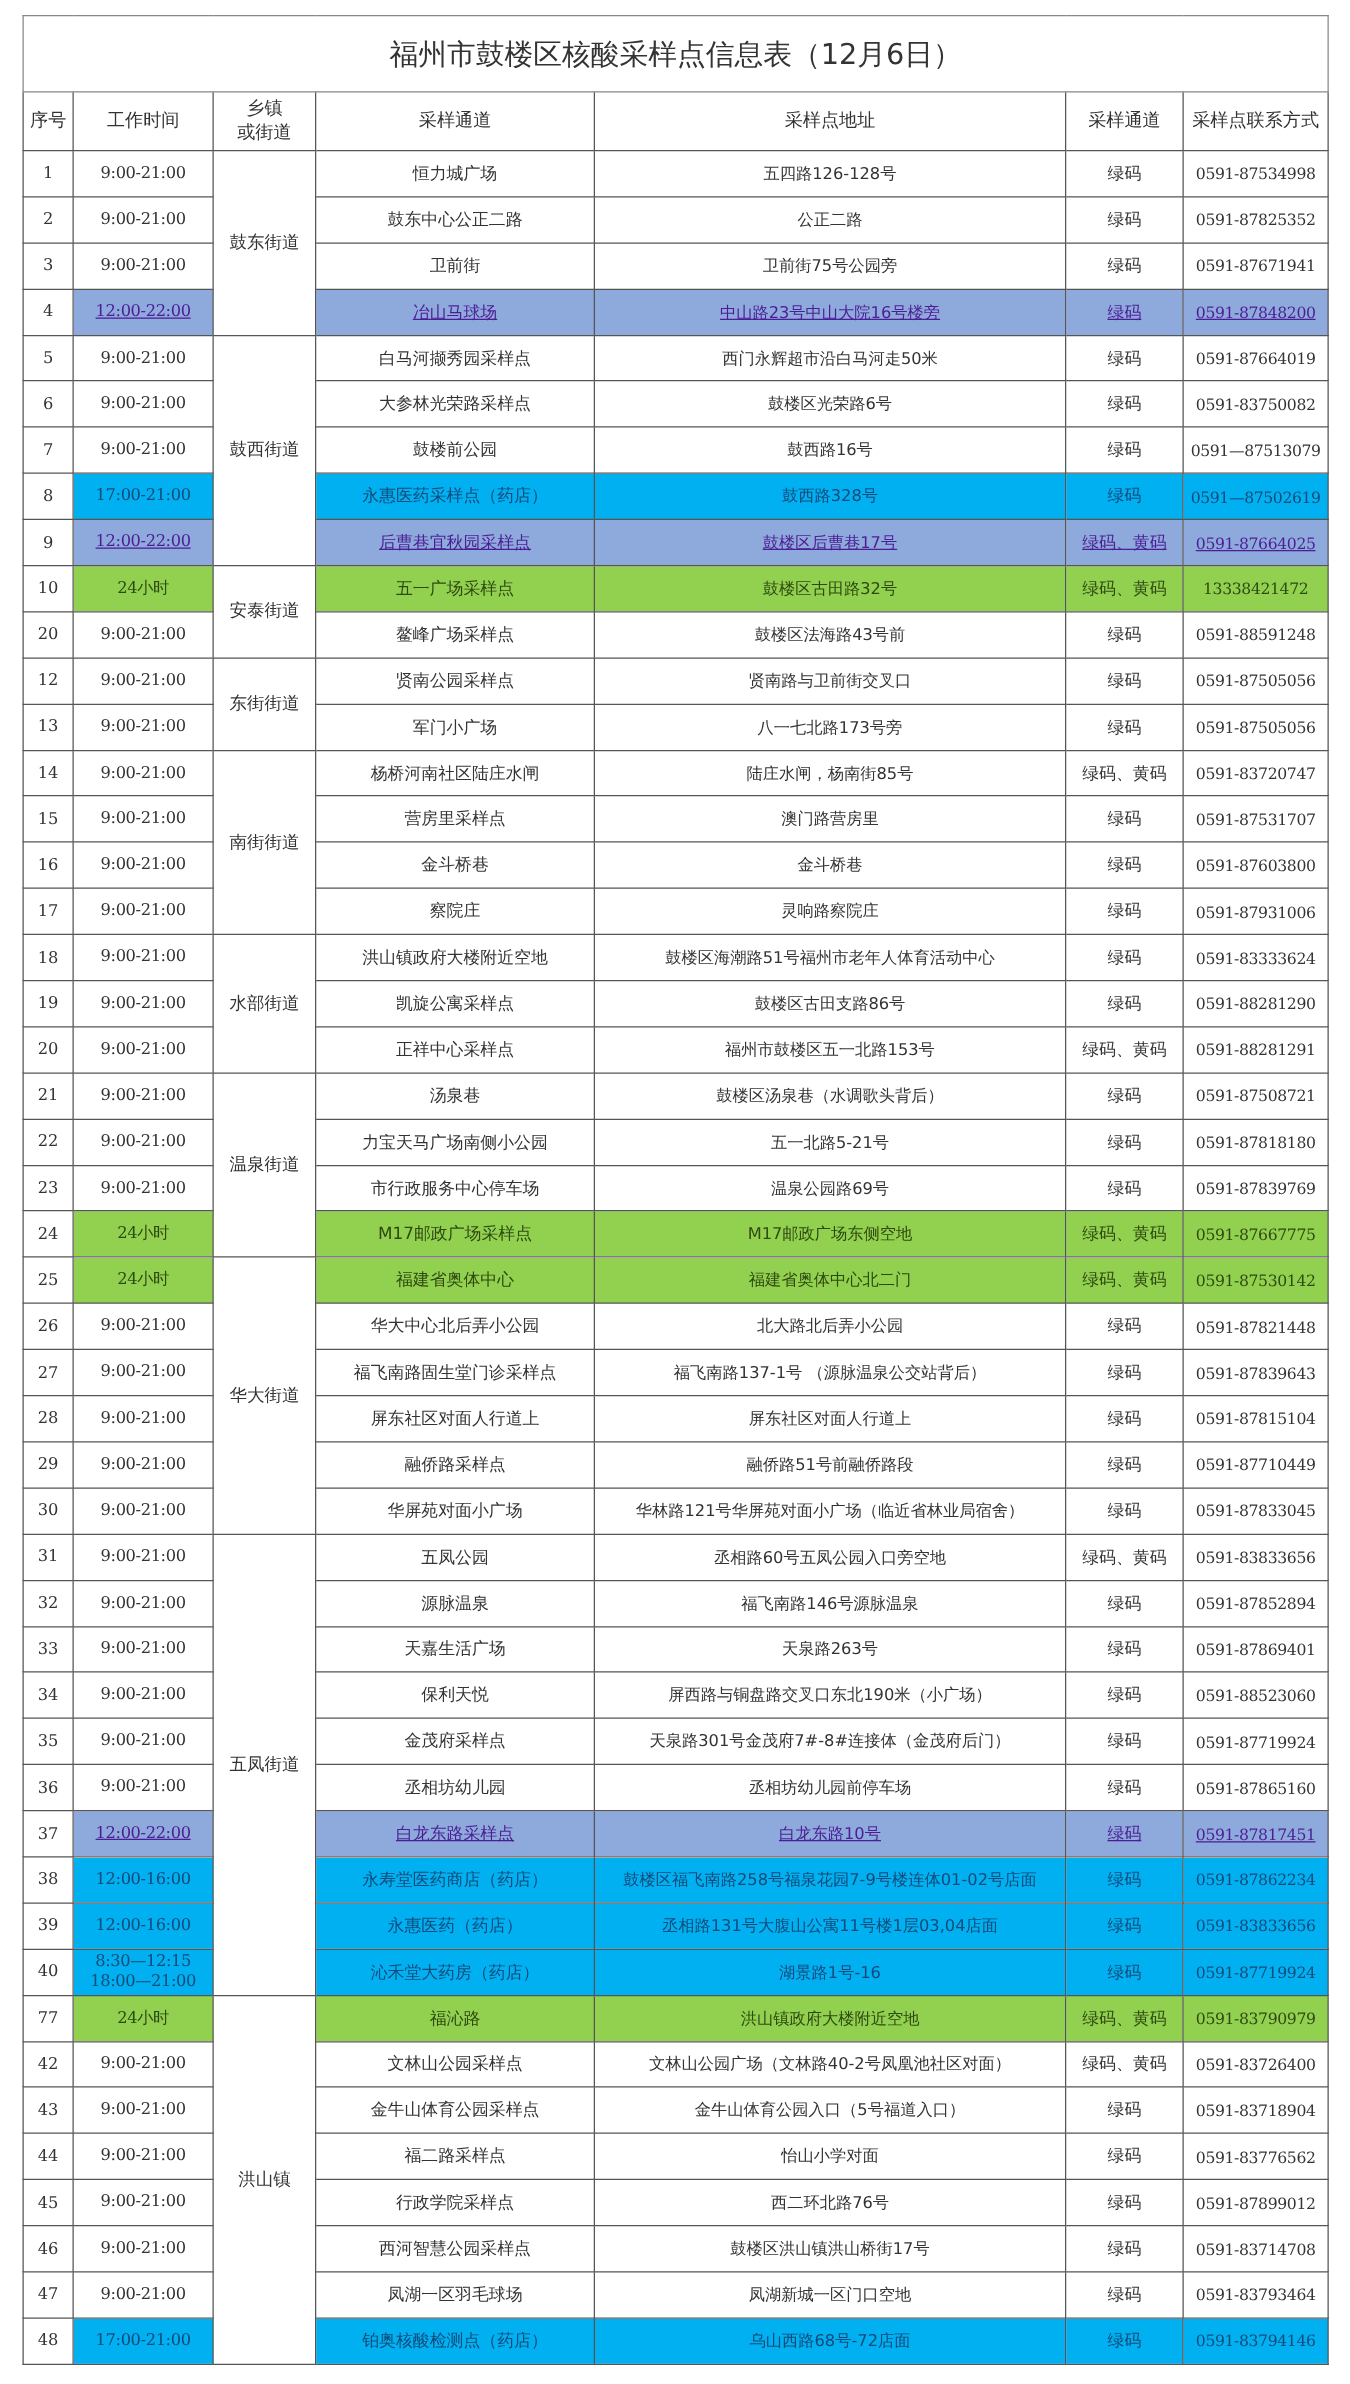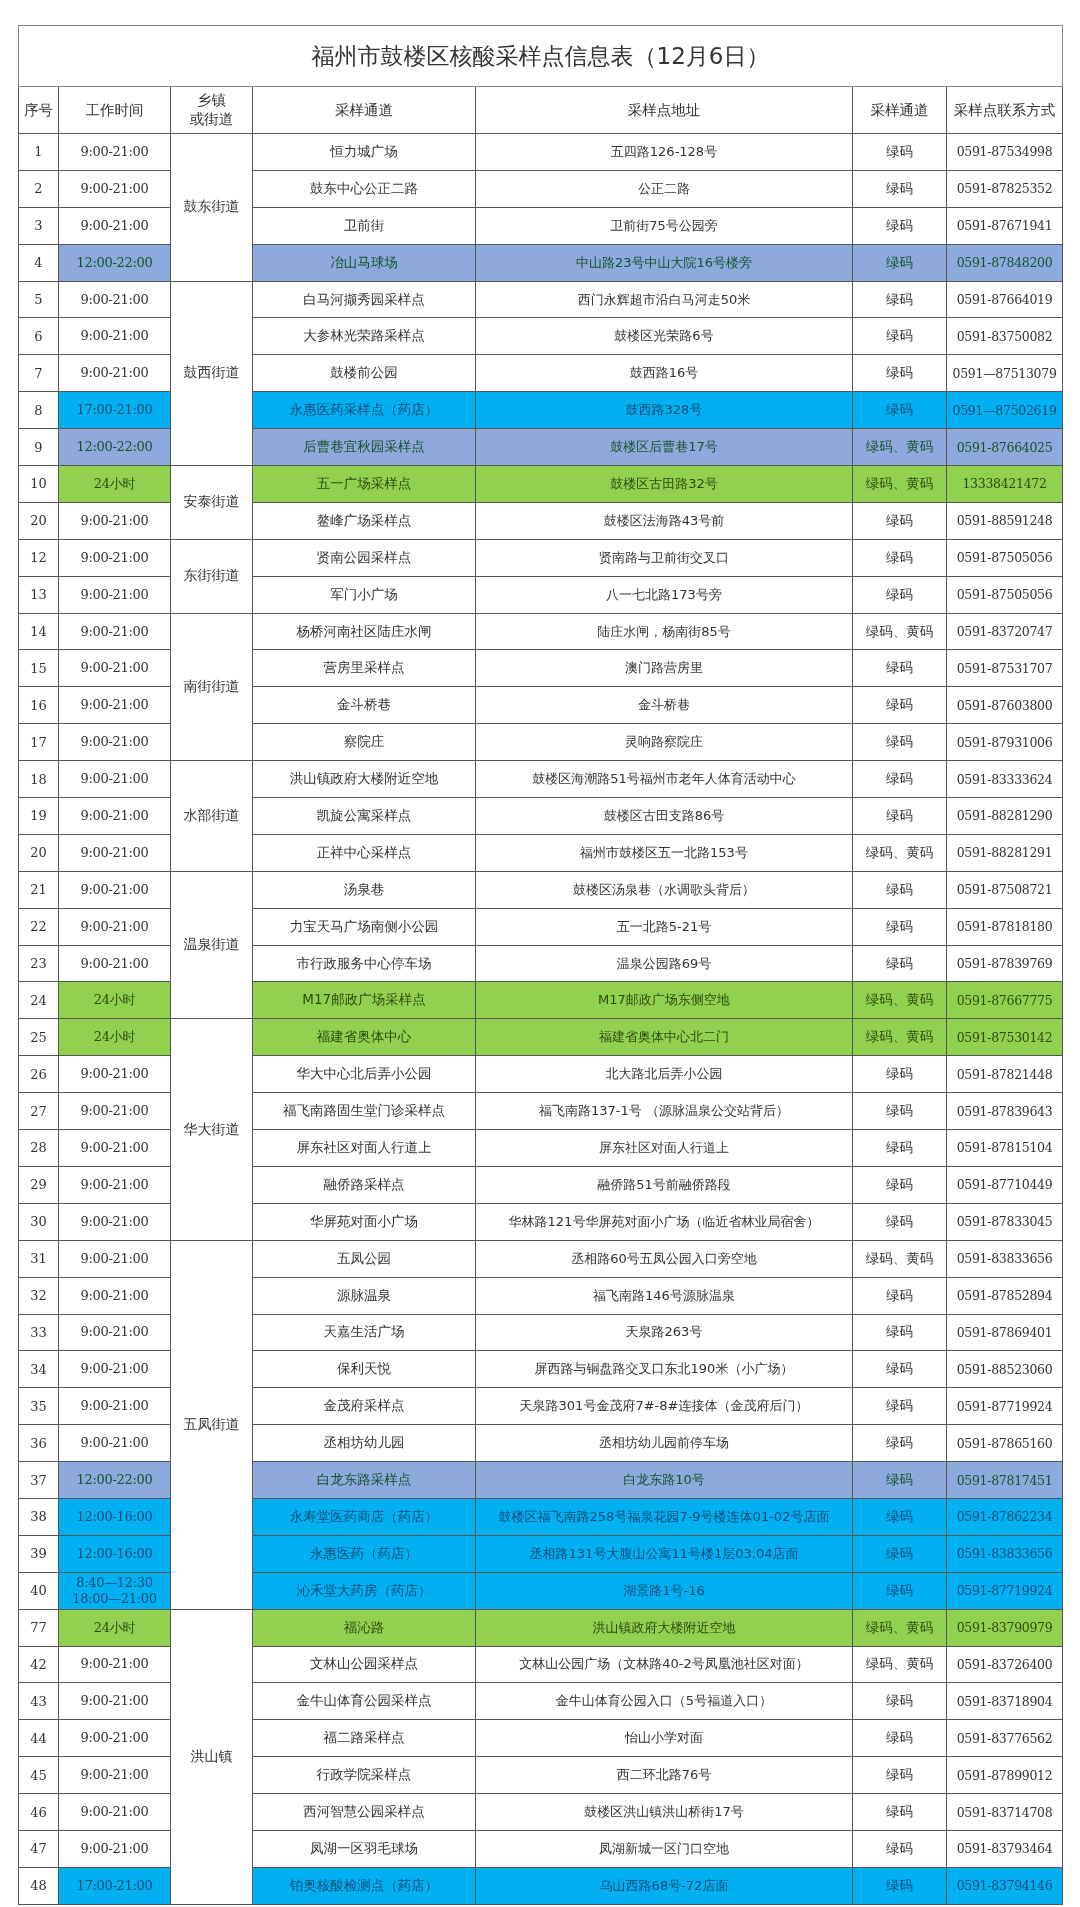--- a/index.html
+++ b/index.html
@@ -1,35 +1,35 @@
 <!DOCTYPE html>
 <html><head>
 <meta charset="utf-8">
 <style>
   html, body { margin: 0; padding: 0; background: #ffffff; }
   body { width: 1080px; height: 1907px; position: relative; overflow: hidden;
          font-family: "DejaVu Serif", "Liberation Serif", serif; color: #333; }
-  #sheet { position: absolute; left: 18px; top: 25px; width: 1044px; }
+  #sheet { position: absolute; left: 18px; top: 12px; width: 1044px; }
   table { border-collapse: collapse; width: 1044px; table-layout: fixed; }
   td, th { border: 1px solid #555; text-align: center; vertical-align: middle;
            padding: 0; overflow: hidden; white-space: nowrap; }
   .title-cell { height: 60px; font-family: "DejaVu Sans", sans-serif; font-size: 23px;
                 font-weight: normal; color: #333; border-color: #888; }
   .hdr th { height: 46px; font-family: "DejaVu Sans", sans-serif; font-weight: normal;
             font-size: 14.5px; color: #333; line-height: 19px; }
   tbody td { height: 35.9px; font-size: 13.5px; color: #333; }
   td.cn { font-family: "DejaVu Sans", sans-serif; font-size: 13.5px; }
   td.town { background: #ffffff; font-family: "DejaVu Sans", sans-serif; font-size: 14px; }
   td.idx { background: #ffffff; font-family: "DejaVu Serif", serif; font-size: 13px; }
   td.time { font-family: "DejaVu Serif", serif; font-size: 13px; letter-spacing: -0.3px; line-height: 16px; }
   td.phone { font-family: "DejaVu Serif", serif; font-size: 12.5px; letter-spacing: -0.3px; }
   td.addr { font-size: 13px; }
   tr.c-green td.colorable { background: #92d050; color: #2e4a10; }
   tr.c-blue td.colorable { background: #00b0f0; color: #124a7a; }
-  tr.c-lav td.colorable { background: #8ea9db; color: #14532d; }
+  tr.c-lav td.colorable { background: #8ea9db; color: #4c1d95; text-decoration: underline; }
 </style>
 </head>
 <body>
 
 <div id="sheet">
   <table>
     <colgroup>
       <col style="width:40px">
       <col style="width:112px">
       <col style="width:82px">
@@ -373,21 +373,21 @@
           <td class="idx">39</td>
           <td class="time colorable">12:00-16:00</td>
           <td class="cn colorable">永惠医药（药店）</td>
           <td class="cn addr colorable">丞相路131号大腹山公寓11号楼1层03,04店面</td>
           <td class="cn colorable">绿码</td>
           <td class="phone colorable">0591-83833656</td>
         </tr>
         <tr class="c-blue">
           <td class="idx">40</td>
           <td class="time colorable">
-            <div>8:40—12:30</div>
+            <div>8:30—12:15</div>
             <div>18:00—21:00</div>
           </td>
           <td class="cn colorable">沁禾堂大药房（药店）</td>
           <td class="cn addr colorable">湖景路1号-16</td>
           <td class="cn colorable">绿码</td>
           <td class="phone colorable">0591-87719924</td>
         </tr>
         <tr class="c-green">
           <td class="idx">77</td>
           <td class="time colorable cn">24小时</td>

